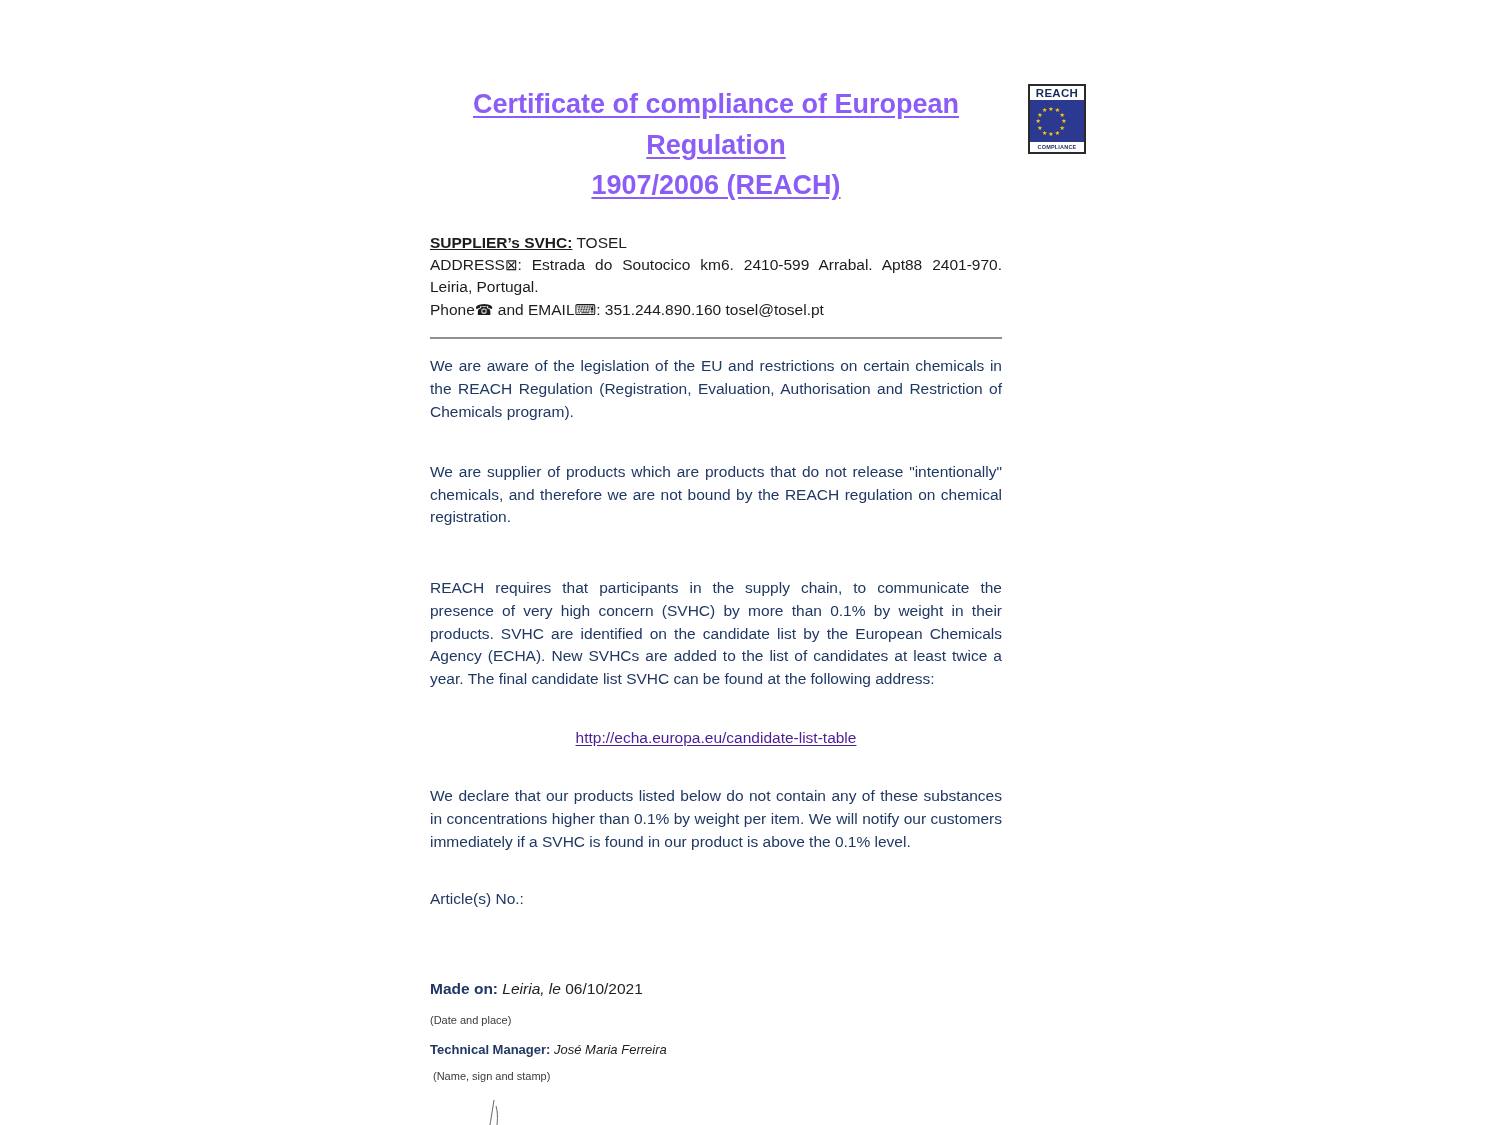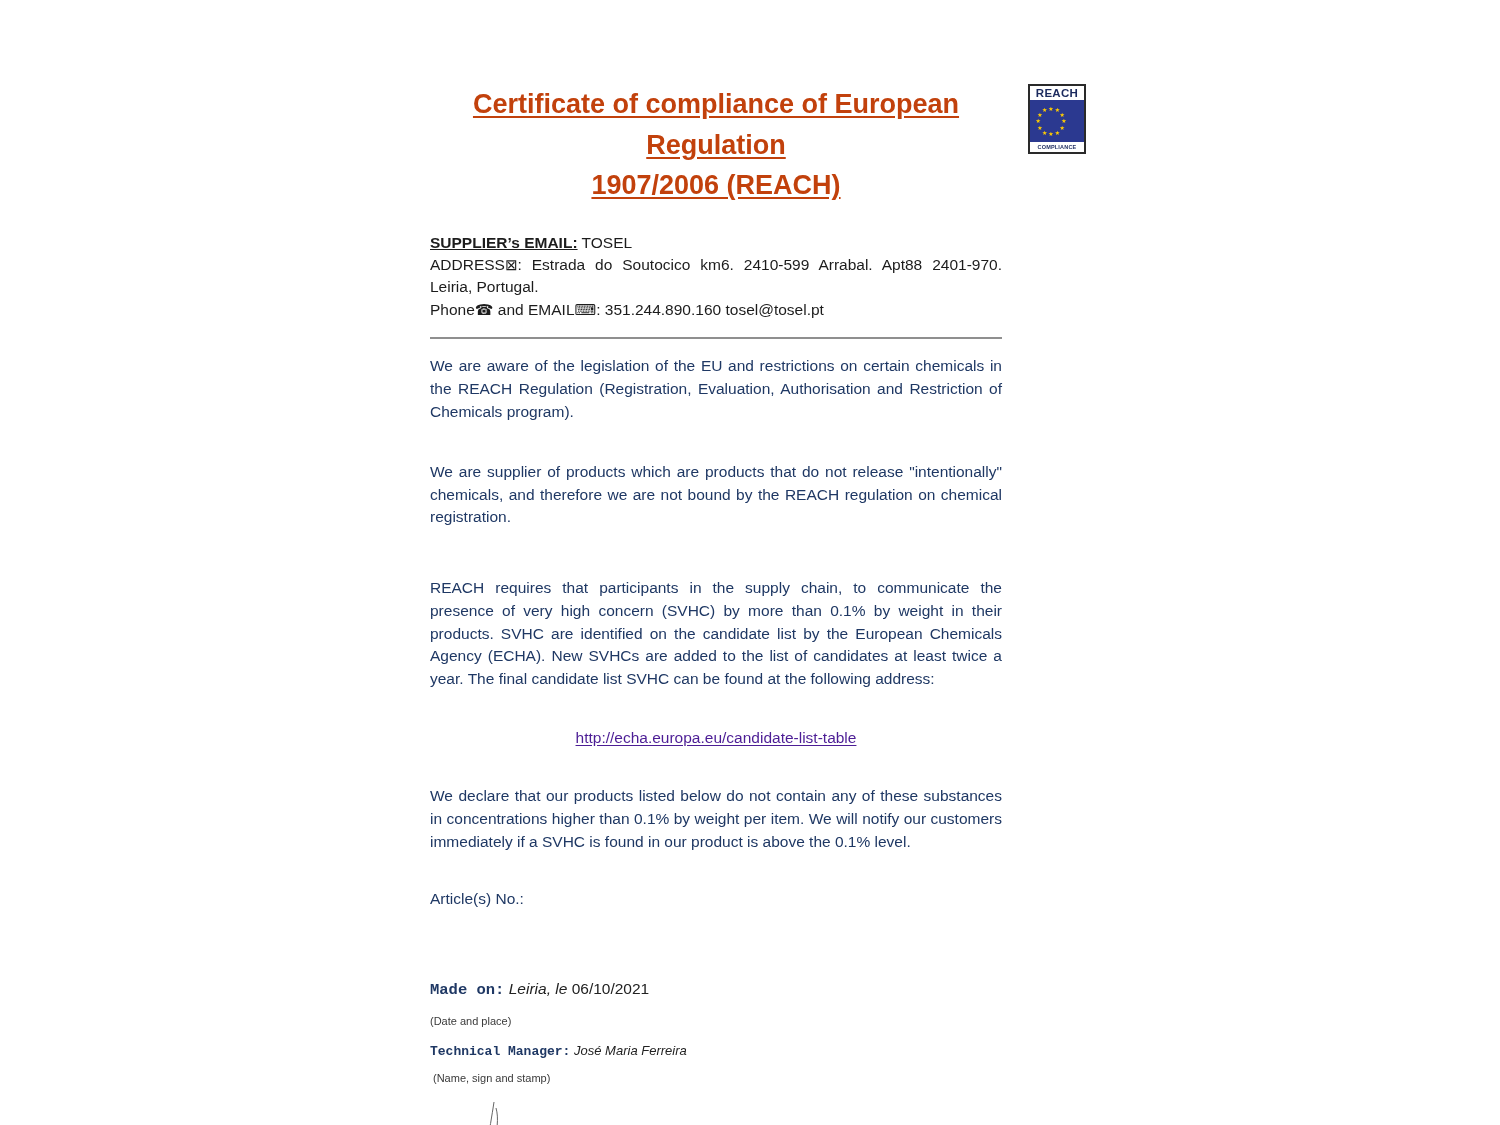--- a/index.html
+++ b/index.html
@@ -3,21 +3,21 @@
 <meta charset="utf-8">
 <style>
   html,body { margin:0; padding:0; background:#ffffff; }
   .page {
     position:relative; width:1500px; height:1125px; background:#ffffff;
     font-family:"Liberation Sans", sans-serif; overflow:hidden;
   }
   .content { position:absolute; left:430px; top:84px; width:572px; }
 
   .title {
-    margin:0 0 26px 0; text-align:center; color:#c2410c;
+    margin:0 0 26px 0; text-align:center; color:#8b5cf6;
     font-size:27px; font-weight:bold; line-height:1.5;
   }
   .title .tline { text-decoration:underline; text-underline-offset:3px; }
 
   .supplier { color:#1c1c1c; font-size:15.5px; line-height:1.45; }
   .supplier p { margin:0; }
   .supplier .addr { text-align:justify; }
   .lbl-bold-underline { font-weight:bold; text-decoration:underline; }
   .inline-icon { font-size:15px; }
 
@@ -34,21 +34,21 @@
 
   .link-line { margin-top:38px; text-align:center; }
   .doc-link {
     color:#4c1d95; font-size:15.5px; text-decoration:underline;
     text-underline-offset:2px; cursor:pointer;
   }
 
   .articles { margin-top:37px; color:#1f3864; font-size:15.5px; text-align:left; }
 
   .made-on { margin-top:72px; font-size:15.5px; color:#222; }
-  .foot-label { font-weight:bold; color:#1f3864;font-family:Liberation Mono, monospace; }
+  .foot-label { font-weight:bold; color:#1f3864; }
   .ital { font-style:italic; }
   .small-note { margin-top:2px; font-size:11px; color:#3a3a3a; }
   .manager { margin-top:16px; font-size:13px; color:#222; }
   .manager-note { margin-left:3px; }
 
   .signature { position:relative; margin-top:16px; width:140px; height:100px; }
   .signature svg { position:absolute; left:0; top:0; }
 
   .reach-logo {
     position:absolute; left:1028px; top:84px; width:58px;
@@ -70,21 +70,21 @@
 <div class="page">
 
   <div class="content">
 
     <h1 class="title">
       <span class="tline">Certificate of compliance of European Regulation</span><br>
       <span class="tline">1907/2006 (REACH)</span>
     </h1>
 
     <div class="supplier">
-      <p><span class="lbl-bold-underline">SUPPLIER’s EMAIL:</span><span> TOSEL</span></p>
+      <p><span class="lbl-bold-underline">SUPPLIER’s SVHC:</span><span> TOSEL</span></p>
       <p class="addr"><span>ADDRESS</span><span class="inline-icon">⊠</span><span>: Estrada do Soutocico km6. 2410-599 Arrabal. Apt88 2401-970. Leiria, Portugal.</span></p>
       <p><span>Phone</span><span class="inline-icon">☎</span><span> and EMAIL</span><span class="inline-icon">⌨</span><span>: 351.244.890.160 tosel@tosel.pt</span></p>
     </div>
 
     <hr class="rule">
 
     <p class="para p1">We are aware of the legislation of the EU and restrictions on certain chemicals in the REACH Regulation (Registration, Evaluation, Authorisation and Restriction of Chemicals program).</p>
 
     <p class="para p2">We are supplier of products which are products that do not release "intentionally" chemicals, and therefore we are not bound by the REACH regulation on chemical registration.</p>
 

